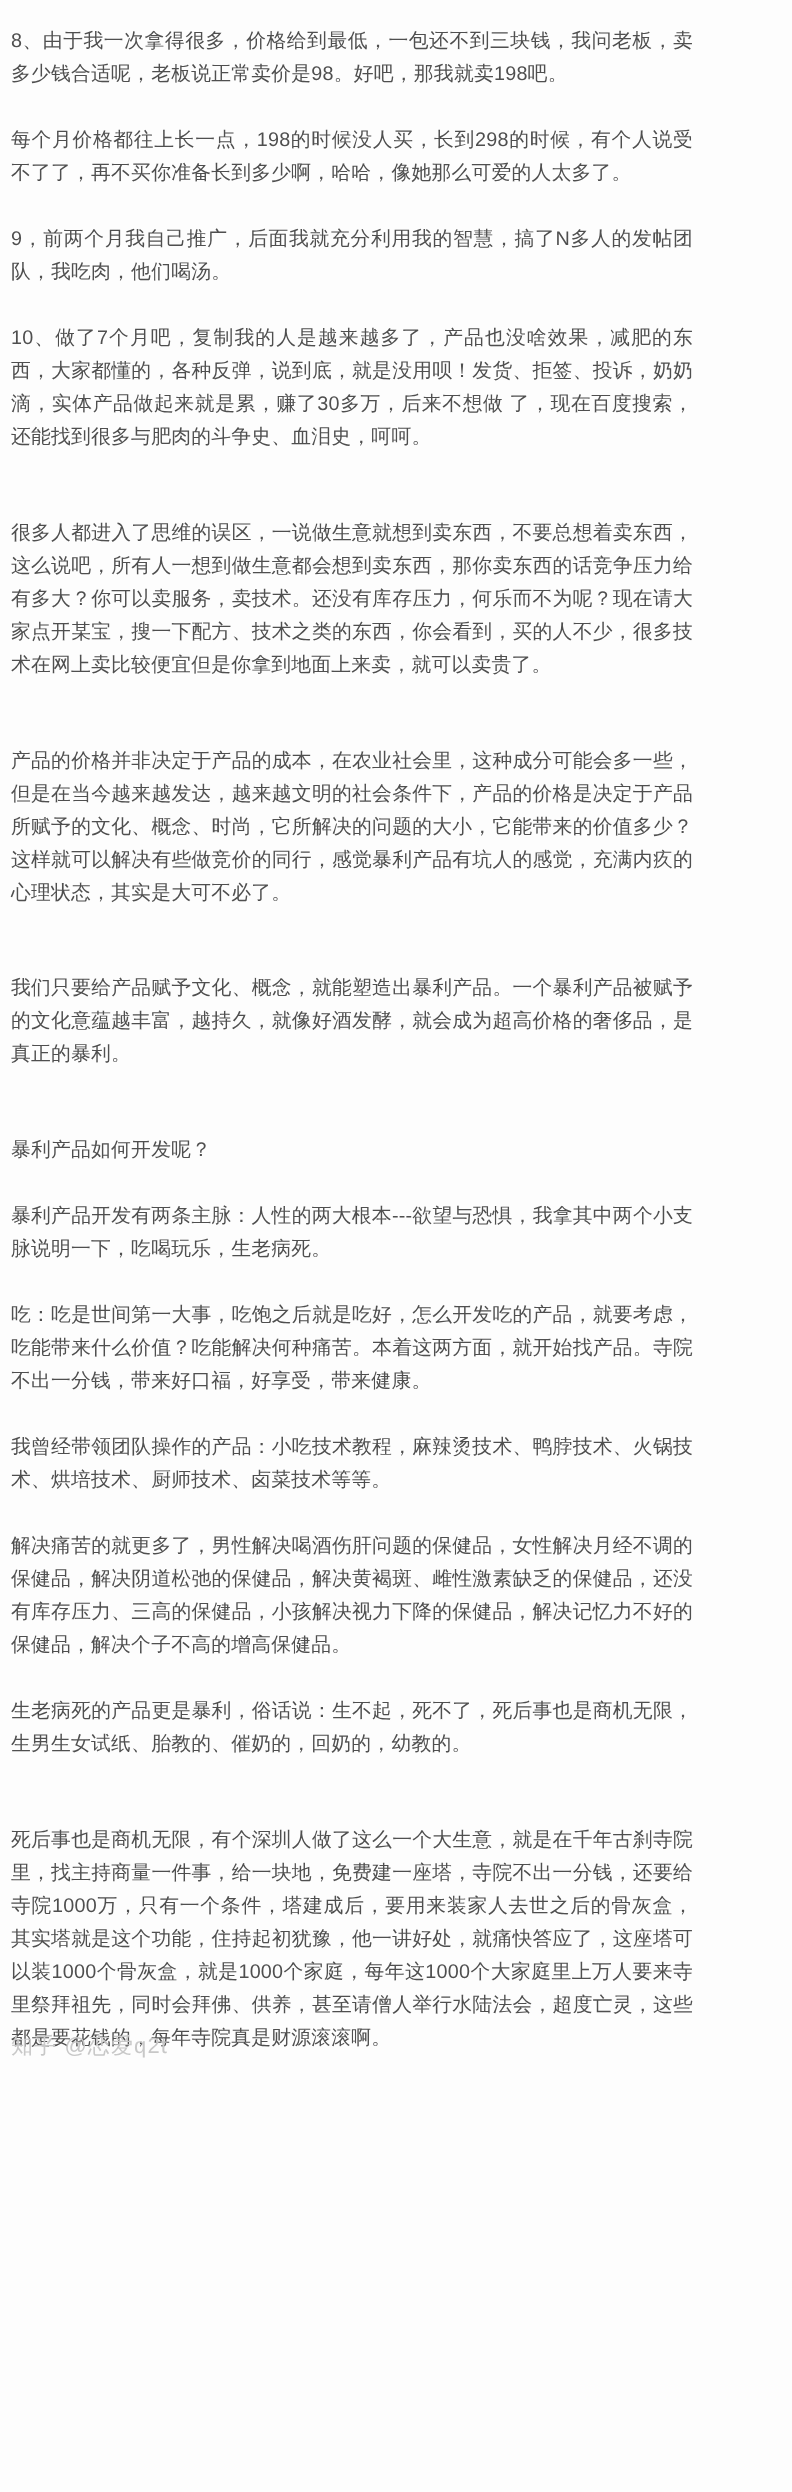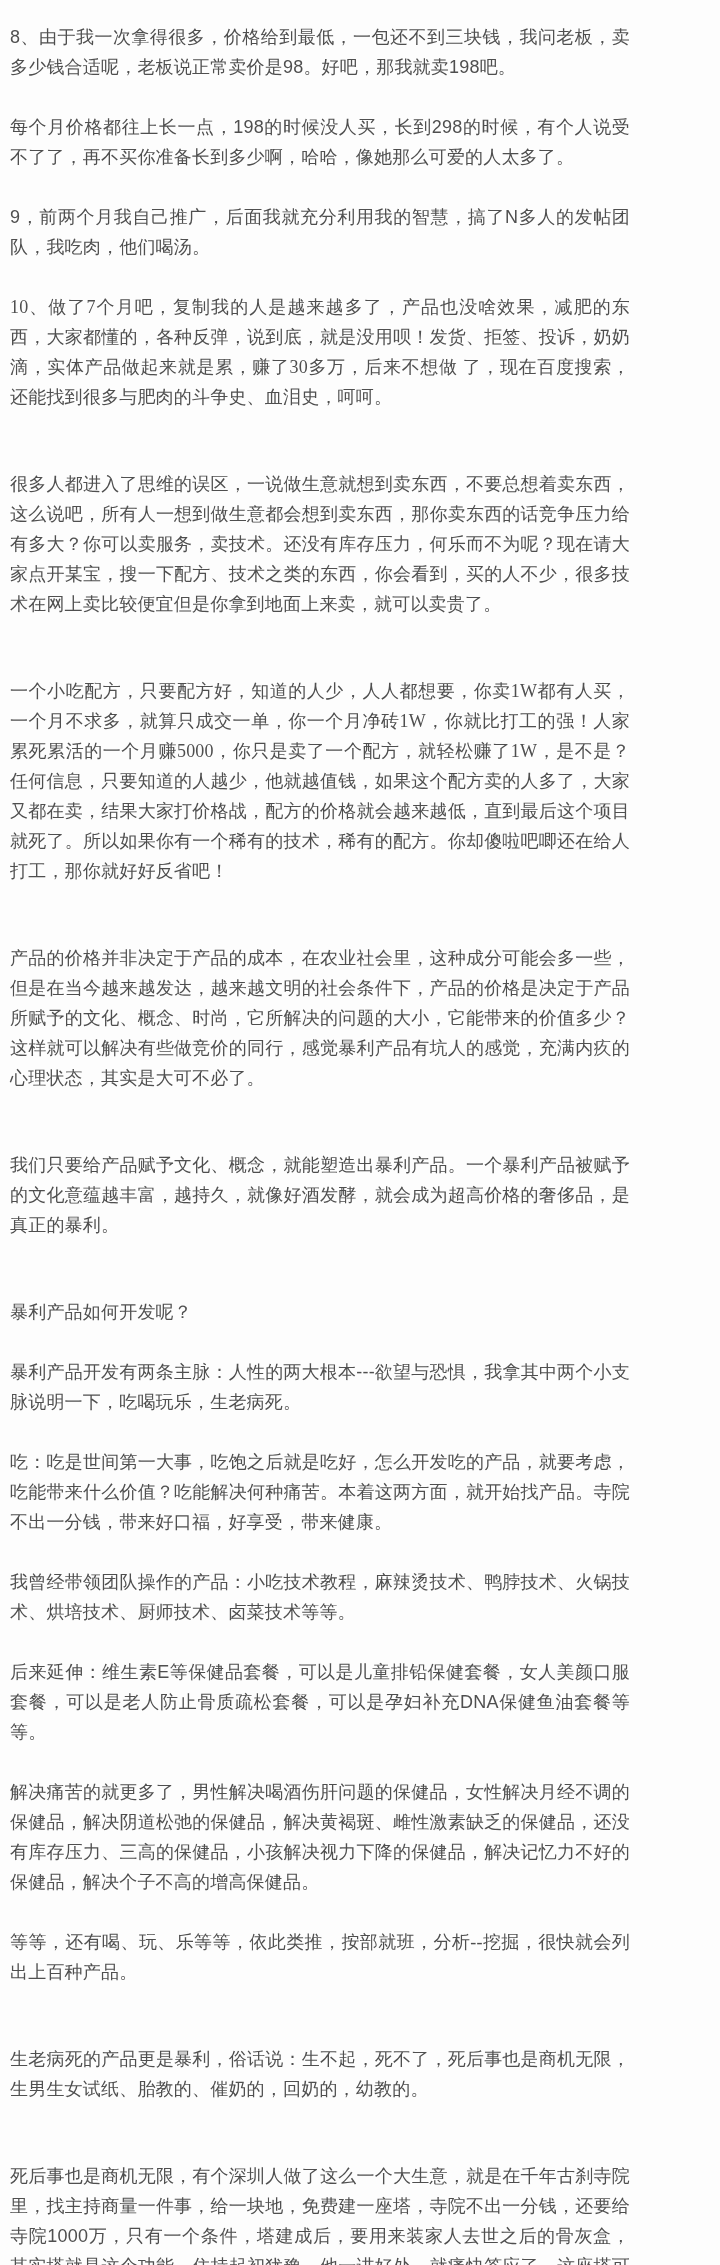--- a/index.html
+++ b/index.html
@@ -20,21 +20,21 @@
   }
   .article p.para {
     margin: 0 0 30px 0;
     font-size: 18px;
     line-height: 30px;
     color: #4f4f4f;
     text-align: justify;
     letter-spacing: 0.2px;
     word-break: break-all;
   }
-  .article p.para.gap-large { margin-bottom: 57px; font-family: Liberation Serif, serif; }
+  .article p.para.gap-large { margin-bottom: 57px; }
   .article p.para.gap-none  { margin-bottom: 0; }
   .watermark {
     margin-top: -22px;
     padding-right: 6px;
     font-size: 20px;
     line-height: 30px;
     color: #c8c8c8;
     letter-spacing: 1px;
   }
 </style>
@@ -42,27 +42,24 @@
 <body style="background: rgb(253, 253, 253);">
 
 <div class="page">
   <main class="article">
 
   <p class="para gap-normal">8、由于我一次拿得很多，价格给到最低，一包还不到三块钱，我问老板，卖多少钱合适呢，老板说正常卖价是98。好吧，那我就卖198吧。</p>
       <p class="para gap-normal">每个月价格都往上长一点，198的时候没人买，长到298的时候，有个人说受不了了，再不买你准备长到多少啊，哈哈，像她那么可爱的人太多了。</p>
       <p class="para gap-normal">9，前两个月我自己推广，后面我就充分利用我的智慧，搞了N多人的发帖团队，我吃肉，他们喝汤。</p>
       <p class="para gap-large">10、做了7个月吧，复制我的人是越来越多了，产品也没啥效果，减肥的东西，大家都懂的，各种反弹，说到底，就是没用呗！发货、拒签、投诉，奶奶滴，实体产品做起来就是累，赚了30多万，后来不想做 了，现在百度搜索，还能找到很多与肥肉的斗争史、血泪史，呵呵。</p>
       <p class="para gap-large">很多人都进入了思维的误区，一说做生意就想到卖东西，不要总想着卖东西，这么说吧，所有人一想到做生意都会想到卖东西，那你卖东西的话竞争压力给有多大？你可以卖服务，卖技术。还没有库存压力，何乐而不为呢？现在请大家点开某宝，搜一下配方、技术之类的东西，你会看到，买的人不少，很多技术在网上卖比较便宜但是你拿到地面上来卖，就可以卖贵了。</p>
-      <p class="para gap-large">一个小吃配方，只要配方好，知道的人少，人人都想要，你卖1W都有人买，一个月不求多，就算只成交一单，你一个月净砖1W，你就比打工的强！人家累死累活的一个月赚5000，你只是卖了一个配方，就轻松赚了1W，是不是？任何信息，只要知道的人越少，他就越值钱，如果这个配方卖的人多了，大家又都在卖，结果大家打价格战，配方的价格就会越来越低，直到最后这个项目就死了。所以如果你有一个稀有的技术，稀有的配方。你却傻啦吧唧还在给人打工，那你就好好反省吧！</p>
       <p class="para gap-large">产品的价格并非决定于产品的成本，在农业社会里，这种成分可能会多一些，但是在当今越来越发达，越来越文明的社会条件下，产品的价格是决定于产品所赋予的文化、概念、时尚，它所解决的问题的大小，它能带来的价值多少？这样就可以解决有些做竞价的同行，感觉暴利产品有坑人的感觉，充满内疚的心理状态，其实是大可不必了。</p>
       <p class="para gap-large">我们只要给产品赋予文化、概念，就能塑造出暴利产品。一个暴利产品被赋予的文化意蕴越丰富，越持久，就像好酒发酵，就会成为超高价格的奢侈品，是真正的暴利。</p>
       <p class="para gap-normal">暴利产品如何开发呢？</p>
       <p class="para gap-normal">暴利产品开发有两条主脉：人性的两大根本---欲望与恐惧，我拿其中两个小支脉说明一下，吃喝玩乐，生老病死。</p>
       <p class="para gap-normal">吃：吃是世间第一大事，吃饱之后就是吃好，怎么开发吃的产品，就要考虑，吃能带来什么价值？吃能解决何种痛苦。本着这两方面，就开始找产品。寺院不出一分钱，带来好口福，好享受，带来健康。</p>
       <p class="para gap-normal">我曾经带领团队操作的产品：小吃技术教程，麻辣烫技术、鸭脖技术、火锅技术、烘培技术、厨师技术、卤菜技术等等。</p>
-      <p class="para gap-normal">后来延伸：维生素E等保健品套餐，可以是儿童排铅保健套餐，女人美颜口服套餐，可以是老人防止骨质疏松套餐，可以是孕妇补充DNA保健鱼油套餐等等。</p>
       <p class="para gap-normal">解决痛苦的就更多了，男性解决喝酒伤肝问题的保健品，女性解决月经不调的保健品，解决阴道松弛的保健品，解决黄褐斑、雌性激素缺乏的保健品，还没有库存压力、三高的保健品，小孩解决视力下降的保健品，解决记忆力不好的保健品，解决个子不高的增高保健品。</p>
-      <p class="para gap-large">等等，还有喝、玩、乐等等，依此类推，按部就班，分析--挖掘，很快就会列出上百种产品。</p>
       <p class="para gap-large">生老病死的产品更是暴利，俗话说：生不起，死不了，死后事也是商机无限，生男生女试纸、胎教的、催奶的，回奶的，幼教的。</p>
       <p class="para gap-none">死后事也是商机无限，有个深圳人做了这么一个大生意，就是在千年古刹寺院里，找主持商量一件事，给一块地，免费建一座塔，寺院不出一分钱，还要给寺院1000万，只有一个条件，塔建成后，要用来装家人去世之后的骨灰盒，其实塔就是这个功能，住持起初犹豫，他一讲好处，就痛快答应了，这座塔可以装1000个骨灰盒，就是1000个家庭，每年这1000个大家庭里上万人要来寺里祭拜祖先，同时会拜佛、供养，甚至请僧人举行水陆法会，超度亡灵，这些都是要花钱的，每年寺院真是财源滚滚啊。</p>
     </main>
   <div class="watermark" style="color: rgb(200, 200, 200);">知乎 @恋爱q2t</div>
 </div>
 
 </body></html>

